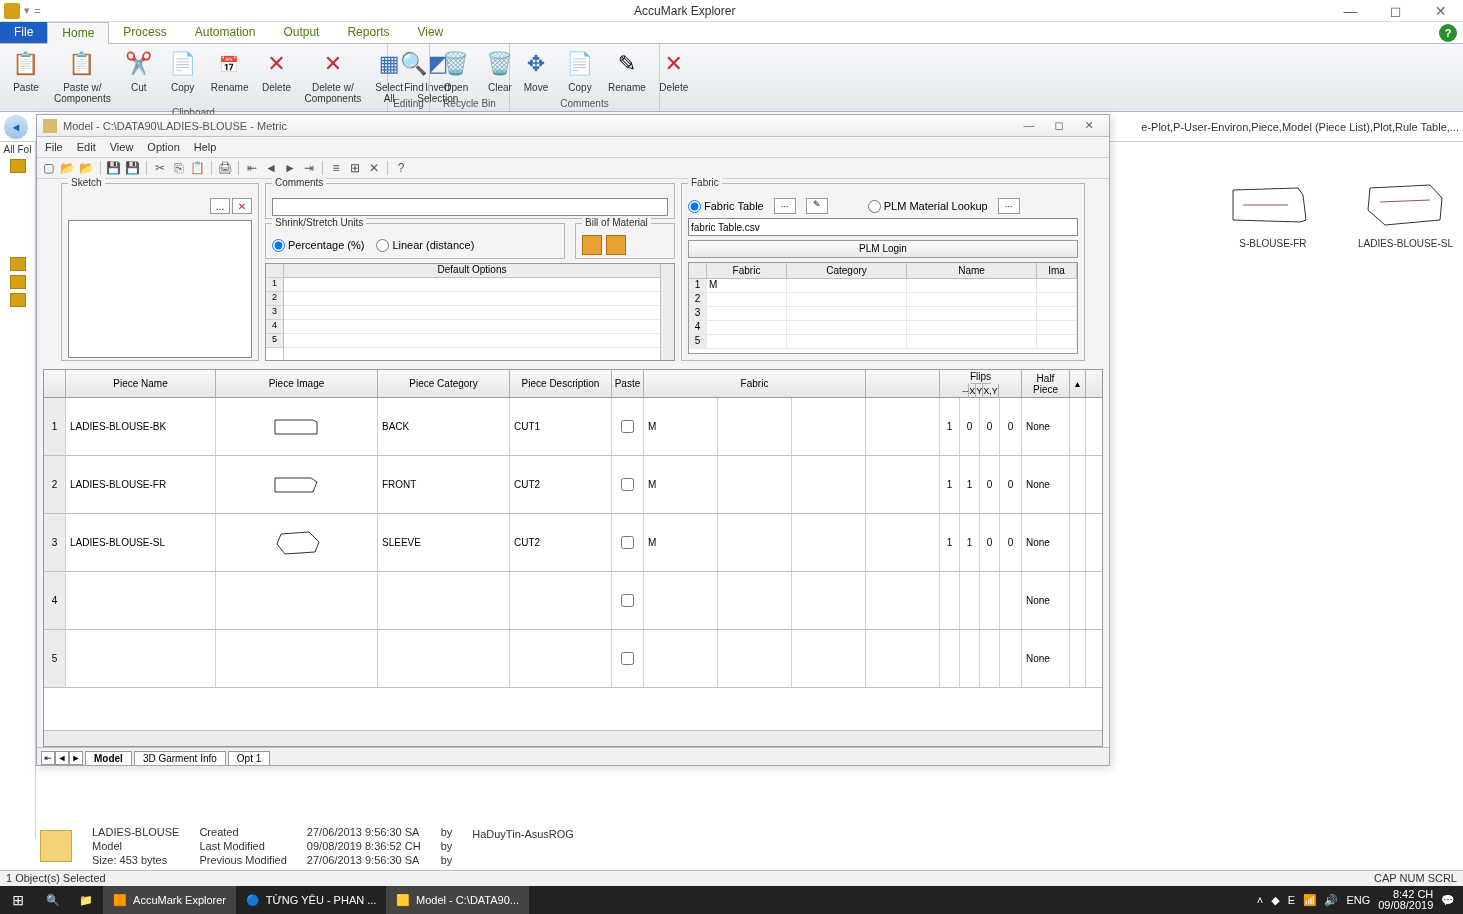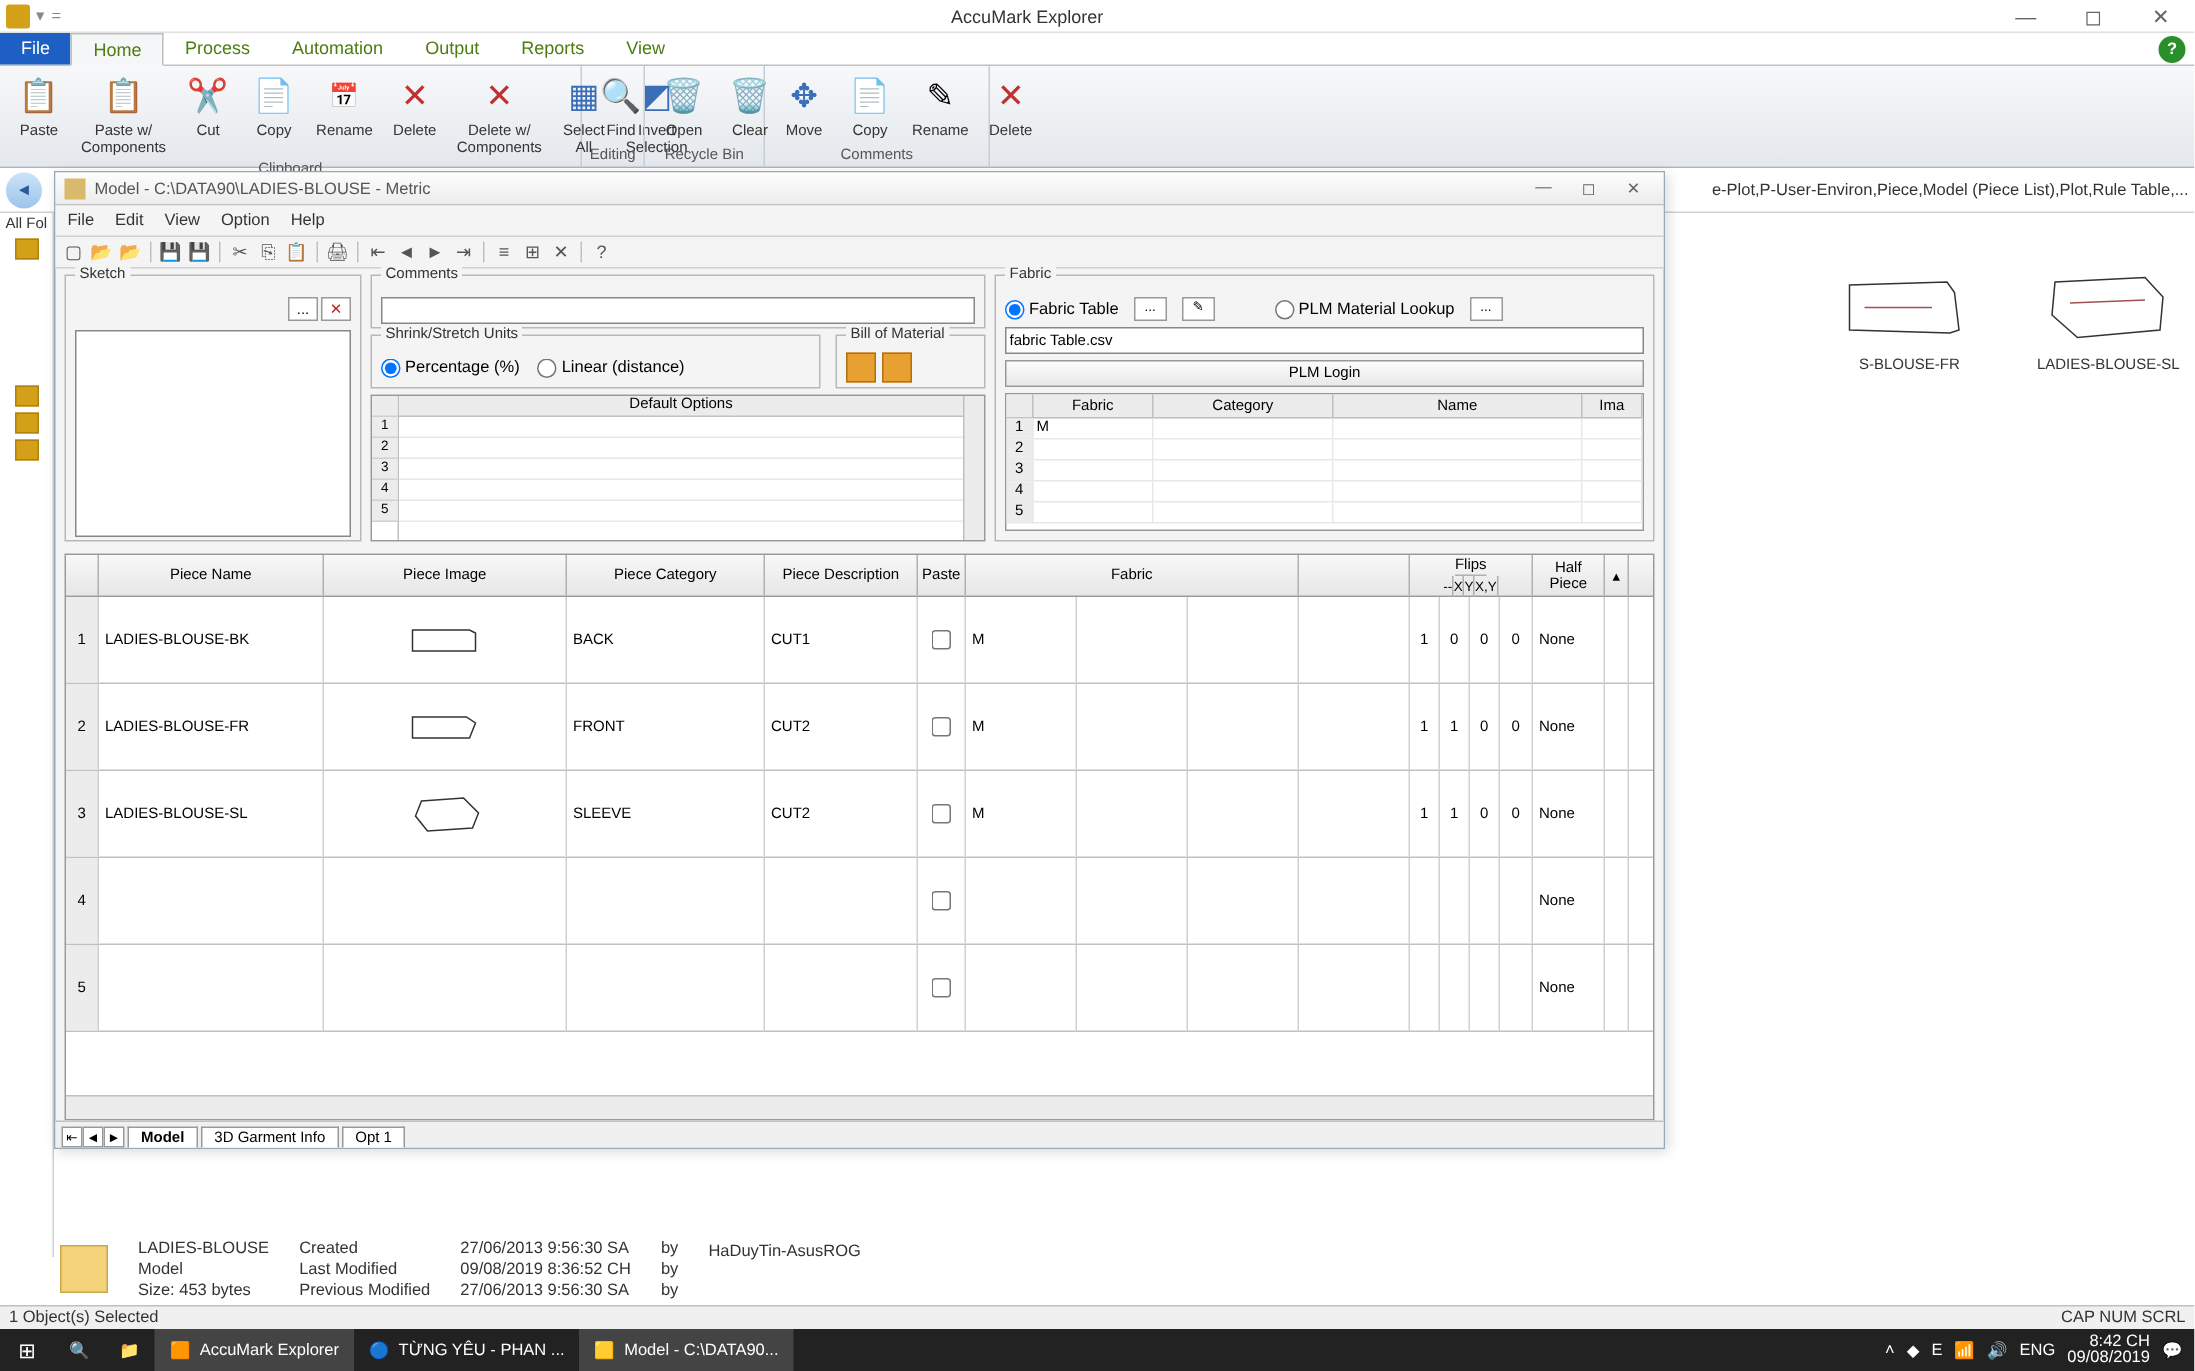--- a/index.html
+++ b/index.html
@@ -70,21 +70,21 @@
 .modelwin .mtitle .wctrl { display:flex; gap:2px;}
 .modelwin .mtitle .wctrl div { width:28px; text-align:center; color:#666; }
 
 .modelwin .mmenu { height: 20px; display: flex; align-items: center; gap: 14px; padding: 0 8px; background:#f4f4f4; font-size:11px;}
 .modelwin .mmenu span { color:#333; cursor:pointer; }
 
 .modelwin .mtoolbar { height: 22px; display:flex; align-items:center; gap:3px; padding: 0 4px; border-top:1px solid #d0d0d0; border-bottom:1px solid #d0d0d0; background:#f4f4f4;}
 .modelwin .mtoolbar .tb { width:16px; height:16px; display:flex; align-items:center; justify-content:center; font-size:12px; color:#555; cursor:pointer;}
 .modelwin .mtoolbar .tsep { width:1px; height:14px; background:#c0c0c0; margin:0 2px;}
 
-.modelwin .upper { height: 186px; display:flex; gap:6px; padding: 4px 6px; }
+.modelwin .upper { height: 186px; display:flex; gap:6px; padding: 4px 24px; }
 .fieldset { border:1px solid #b8b8b8; position:relative; padding:14px 6px 6px; background:#f4f4f4;}
 .fieldset .legend { position:absolute; top:-7px; left:6px; background:#f4f4f4; padding:0 3px; font-size:10px; color:#333;}
 
 .sketch-fs { width: 198px; }
 .sketch-tools { display:flex; justify-content:flex-end; gap:2px; height:18px;}
 .sketch-tools .bt { width:20px; height:16px; border:1px solid #999; background:#fff; display:flex; align-items:center; justify-content:center; font-size:10px;}
 .sketch-canvas { border:1px solid #888; height:138px; margin-top:4px; background:#fff;}
 
 .mid-col { width: 410px; display:flex; flex-direction:column; gap:4px;}
 .comments-fs { height:36px; }

